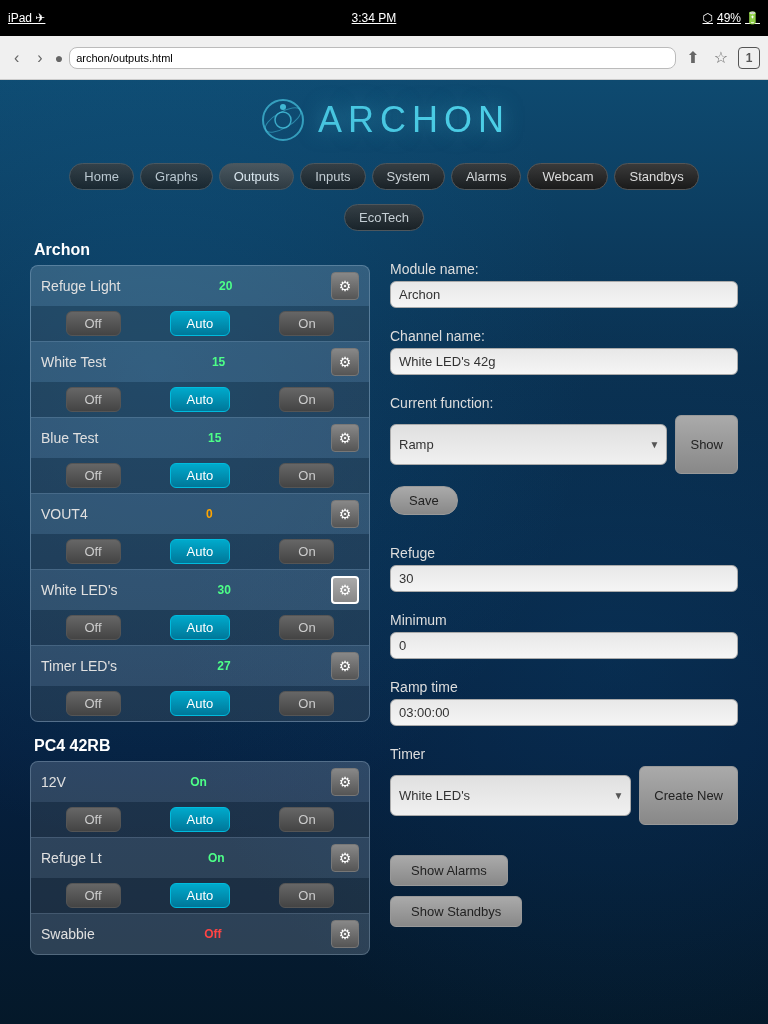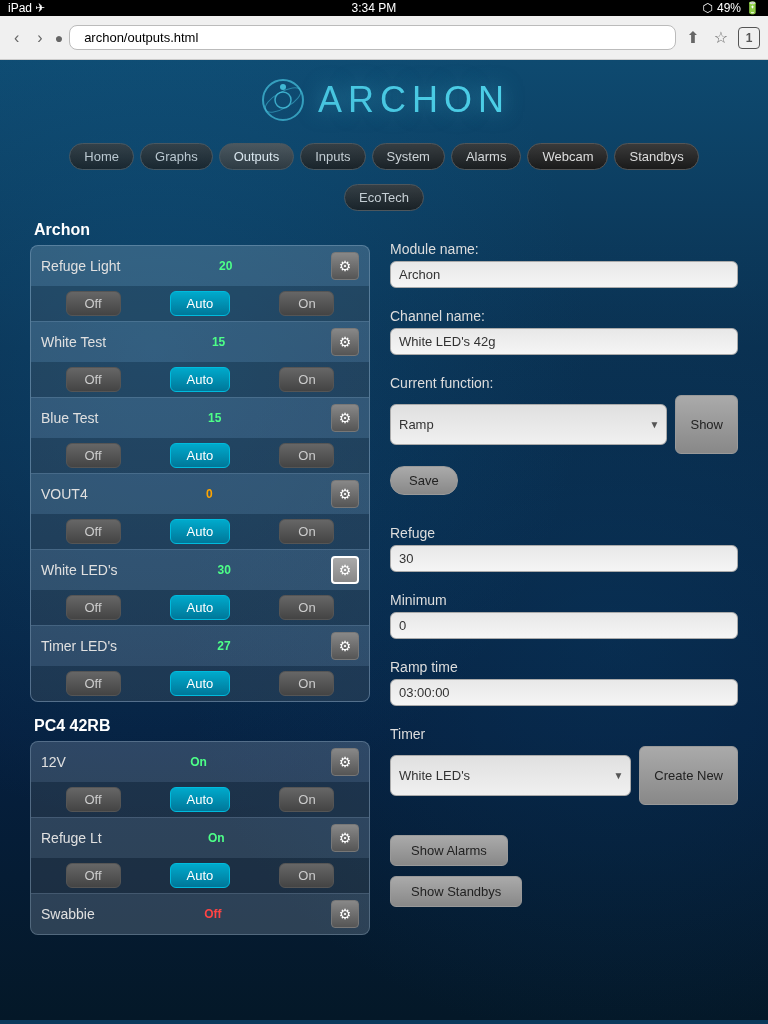--- a/index.html
+++ b/index.html
@@ -14,21 +14,22 @@
 
     
     .status-bar {
       background: #000;
       color: #fff;
       font-size: 12px;
       display: flex;
       justify-content: space-between;
       align-items: center;
       padding: 2px 8px;
-      height: 16px;
+      height: 36px;
+      text-decoration: underline;
     }
     .status-bar .left { display: flex; align-items: center; gap: 4px; }
     .status-bar .right { display: flex; align-items: center; gap: 4px; }
 
     
     .browser-bar {
       background: #f0f0f0;
       border-bottom: 1px solid #ccc;
       padding: 6px 8px;
       display: flex;
@@ -50,22 +51,22 @@
       background: none;
       border: none;
       font-size: 14px;
       color: #666;
       cursor: pointer;
     }
     .url-bar {
       flex: 1;
       border: 1px solid #bbb;
       border-radius: 8px;
-      padding: 4px 14px;
-      font-size: 13px;
+      padding: 4px 6px;
+      font-size: 11px;
       background: #fff;
     }
     .browser-action-btn {
       background: none;
       border: none;
       font-size: 16px;
       color: #666;
       cursor: pointer;
       padding: 4px;
     }

